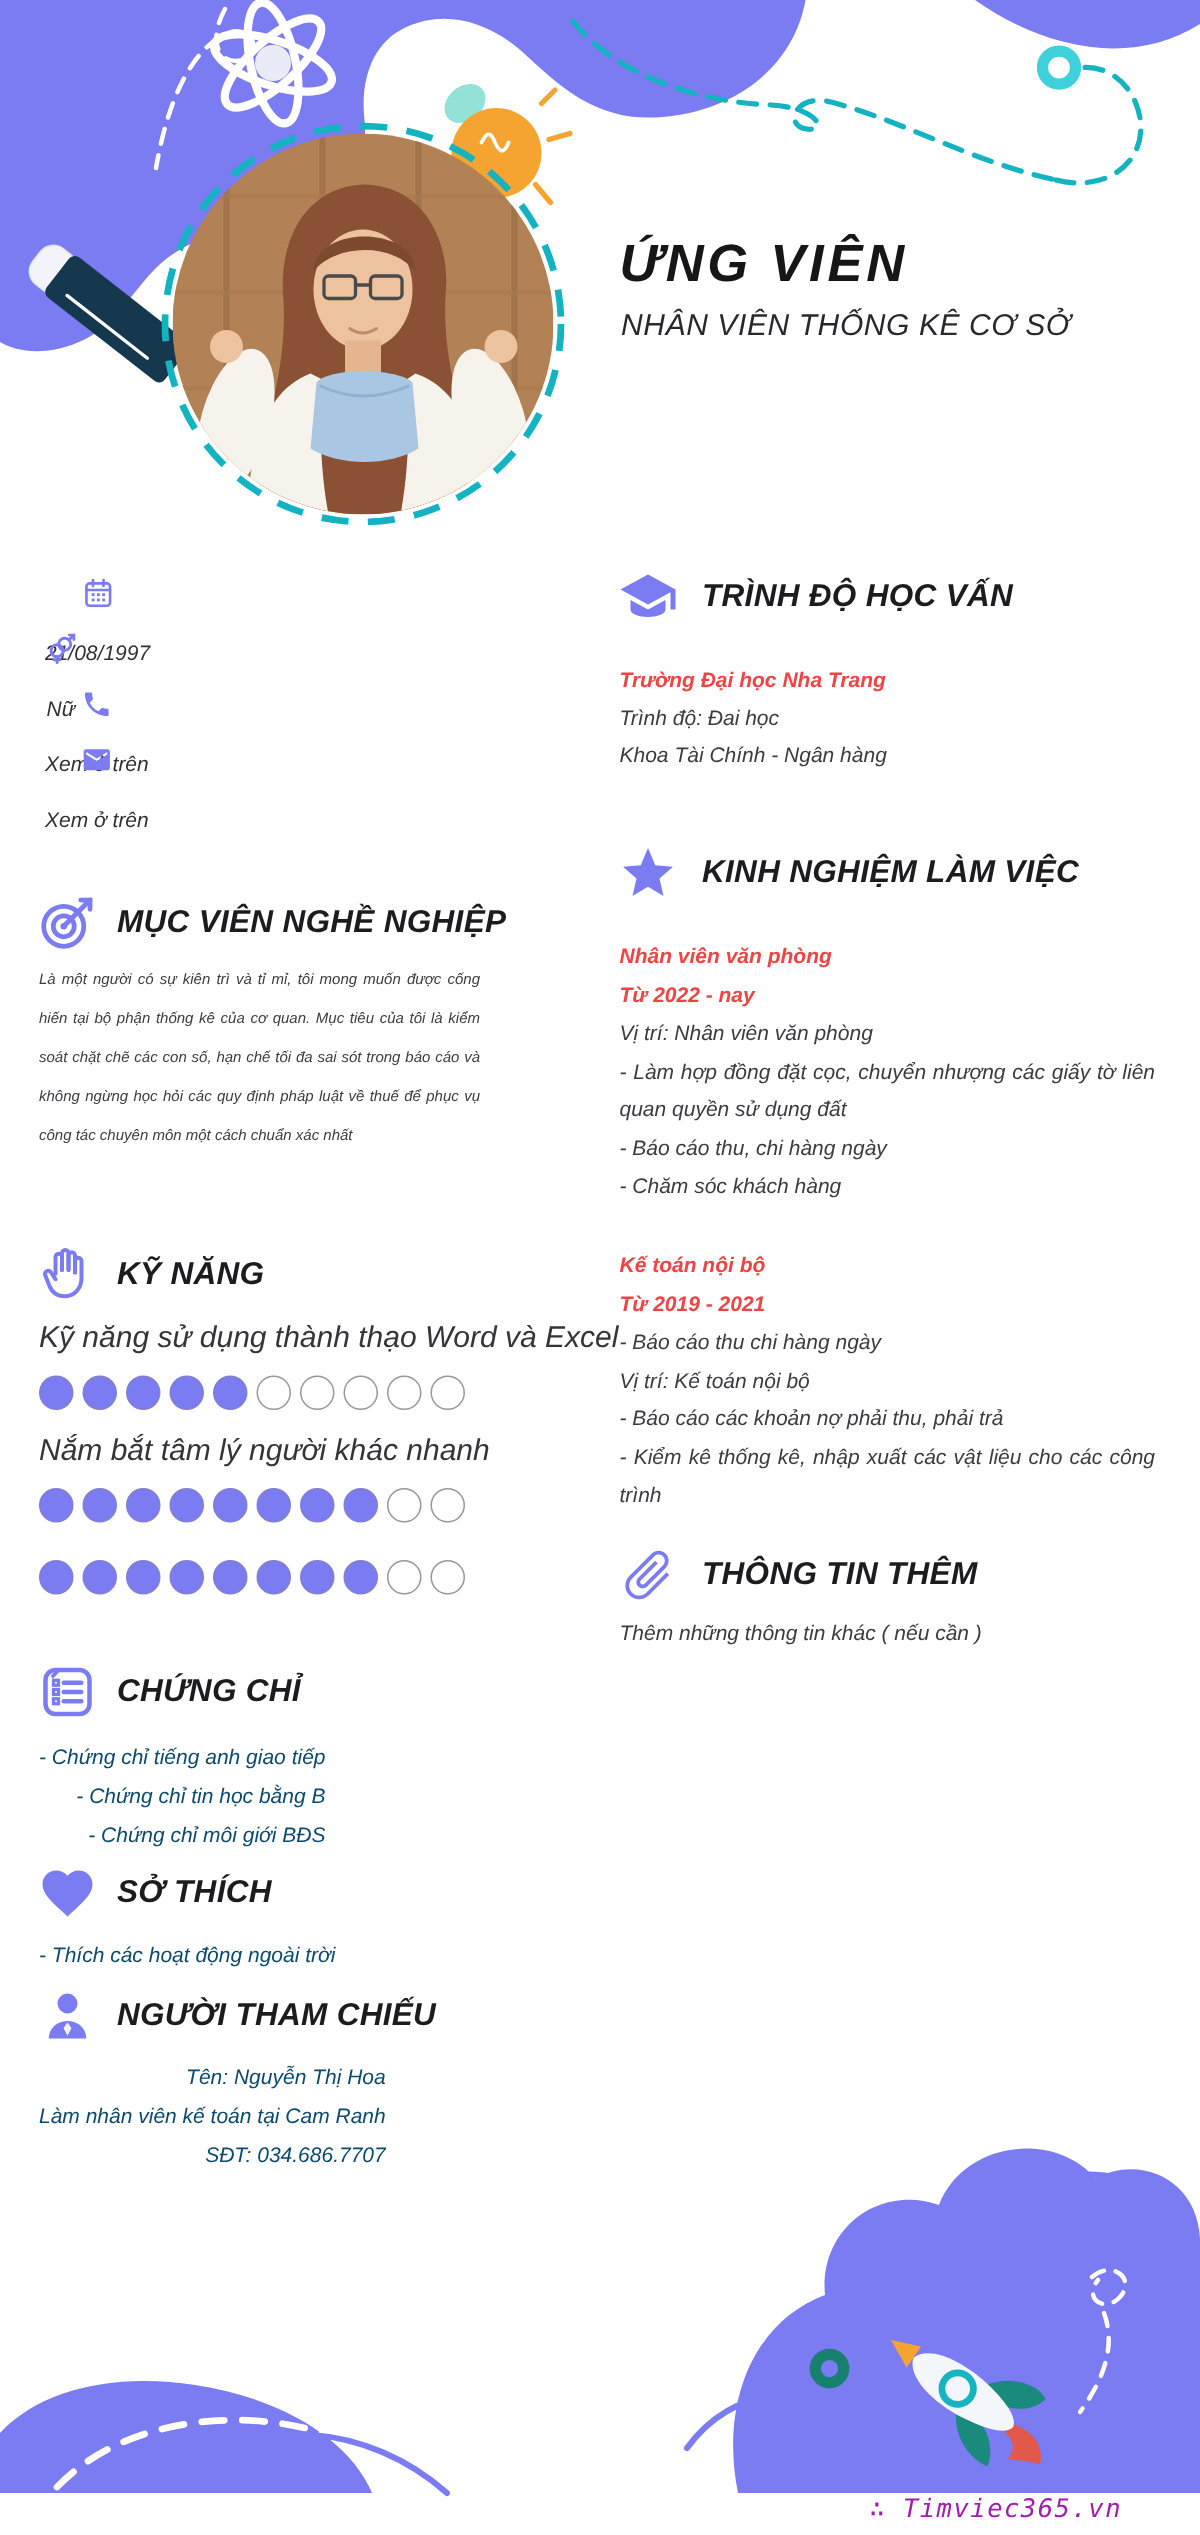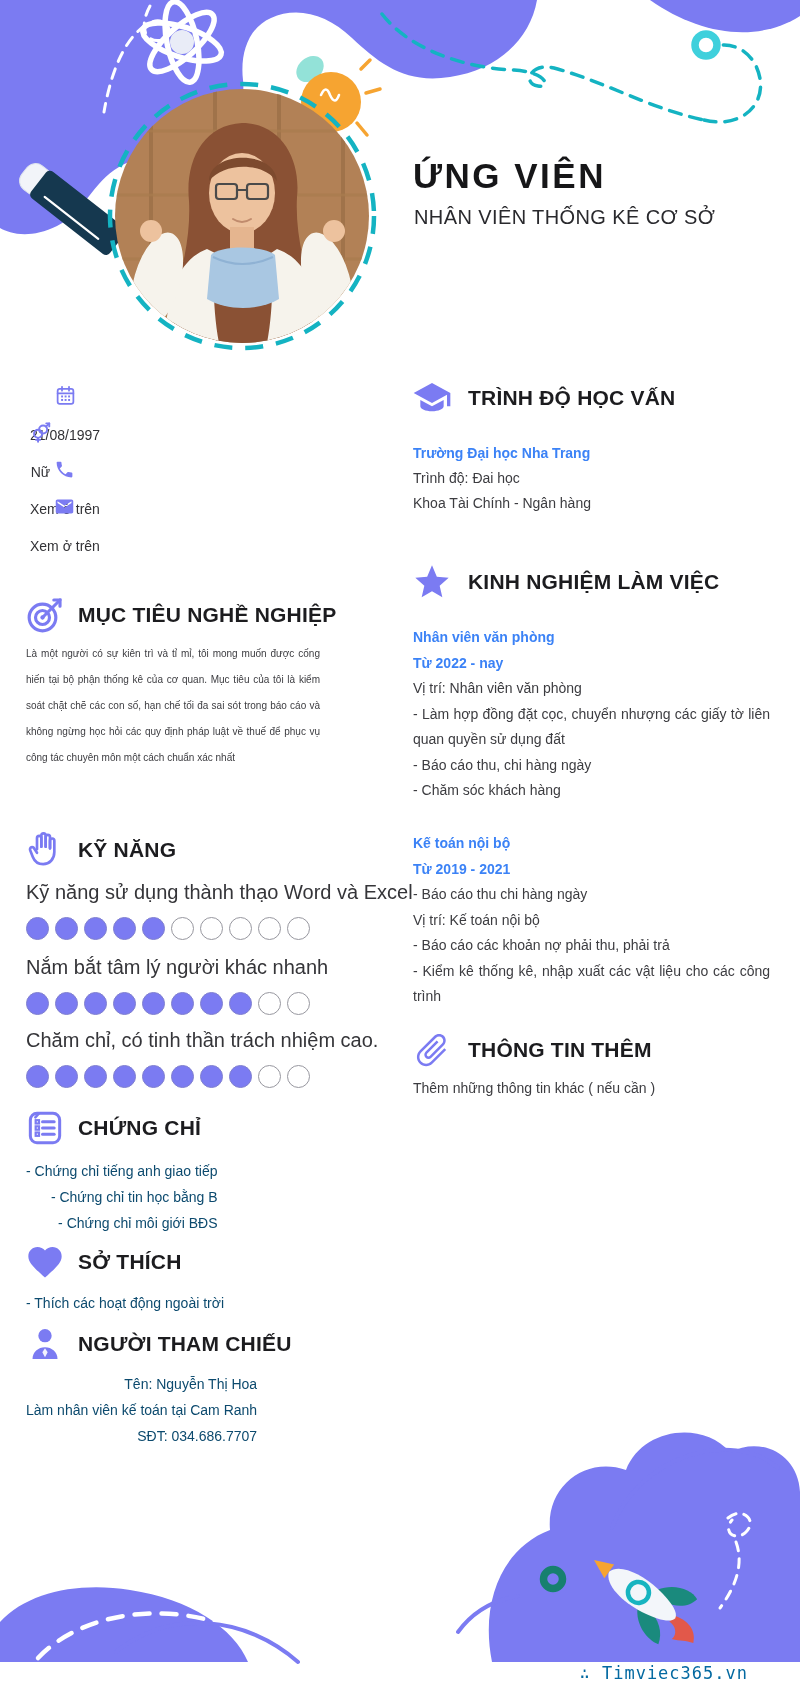--- a/index.html
+++ b/index.html
@@ -2,21 +2,21 @@
 <html lang="vi" style="--purple: #7b7bf2; --teal: #14b3c2; --teal-bright: #3fd0dc; --teal-dark: #1a8a7d; --mint: #93e2d8; --orange: #f6a431; --red: #e2584a; --navy: #15384f; --ink: #1c1c1f; --body: #3c3c40;"><head>
 <meta charset="utf-8">
 <style>
   :root{
     --purple:#7b7bf2; --teal:#14b3c2; --teal-bright:#3fd0dc; --teal-dark:#1a8a7d;
     --mint:#93e2d8; --orange:#f6a431; --red:#e2584a; --navy:#15384f;
     --ink:#1c1c1f; --body:#3c3c40;
   }
   html,body{margin:0;padding:0;background:#fff;}
   .page{position:relative;width:800px;height:1690px;background:#fff;overflow:hidden;
-        font-family:"Liberation Sans","DejaVu Sans",sans-serif;}
+        font-family:"Liberation Sans","DejaVu Sans",sans-serif;font-style:italic;}
   .abs{position:absolute;}
   svg{display:block;}
   
   .sec-h{position:absolute;display:flex;align-items:center;height:44px;}
   .sec-h.l{left:22px;gap:10px;}
   .sec-h.r{left:409px;gap:13px;}
   .icbox{width:46px;height:46px;flex:none;display:flex;align-items:center;justify-content:center;color:var(--purple);}
   .icbox svg{width:40px;height:40px;}
   .sec-h h2{margin:0;font-size:21px;font-weight:700;color:var(--ink);letter-spacing:.2px;white-space:nowrap;}
   
@@ -27,27 +27,27 @@
   .par{position:absolute;left:26px;top:641px;width:294px;font-size:10px;line-height:26px;
        color:var(--body);text-align:justify;}
   .skill{position:absolute;left:26px;width:294px;}
   .skill .lab{font-size:20px;line-height:25px;color:#353539;white-space:nowrap;}
   .dots{display:flex;gap:6px;margin-top:12px;}
   .dot{width:23px;height:23px;border-radius:50%;border:1.5px solid #97979f;background:#fff;box-sizing:border-box;}
   .dot.filled{background:var(--purple);border-color:#8080cf;}
   .list{position:absolute;left:26px;font-size:14px;line-height:26px;color:#0c4a6e;text-align:right;}
   
   .rblock{position:absolute;left:413px;width:357px;font-size:14px;line-height:25px;color:var(--body);}
-  .rblock .b{font-weight:700;color:#3b82f6;}
+  .rblock .b{font-weight:700;color:#ef4444;}
   .job{text-align:justify;line-height:25.5px;}
   .title{position:absolute;left:413px;top:156px;font-size:35px;font-weight:700;color:#161618;
          letter-spacing:2.5px;margin:0;white-space:nowrap;}
   .subtitle{position:absolute;left:414px;top:206px;font-size:20px;color:#29292d;letter-spacing:.4px;white-space:nowrap;}
   .watermark{position:absolute;top:1663px;right:52px;font-family:"DejaVu Sans Mono","Liberation Mono",monospace;
-             font-size:17px;color:#0369a1;letter-spacing:1px;}
+             font-size:17px;color:#a21caf;letter-spacing:1px;}
 </style>
 </head>
 <body>
 
 <div class="page">
 
   <svg class="abs" style="left:0;top:0" width="800" height="345" viewBox="0 0 800 345">
     <path fill="var(--purple)" d="M0 0 L537 0 C530 40 497 70 450 77 C405 84 380 64 352 38 C327 14 297 6 271 18 C248 28 240 54 243 80 C246 106 231 128 203 140 C175 152 146 151 119 167 C93 182 84 212 57 226 C31 239 10 234 0 228 Z"></path>
     <path fill="var(--purple)" d="M650 0 L800 0 L800 16 C756 44 698 34 650 0 Z"></path>
 
@@ -180,21 +180,21 @@
   <div class="sec-h l" style="top:593px">
     <span class="icbox">
       <svg viewBox="0 0 24 24" fill="none" stroke="currentColor" stroke-width="1.9" stroke-linecap="round">
         <circle cx="10.5" cy="13.5" r="8"></circle>
           <circle cx="10.5" cy="13.5" r="4.2"></circle>
         <circle cx="10.5" cy="13.5" r="1.3" fill="currentColor" stroke="none"></circle>
         <line x1="10.5" y1="13.5" x2="21" y2="3"></line>
           <polyline points="17.3,3 21,3 21,6.7"></polyline>
       </svg>
       </span>
-    <h2>MỤC TIÊU NGHỀ NGHIỆP</h2>
+    <h2>MỤC VIÊN NGHỀ NGHIỆP</h2>
   </div>
   <div class="par">Là một người có sự kiên trì và tỉ mỉ, tôi mong muốn được cống hiến tại bộ phận thống kê của cơ quan. Mục tiêu của tôi là kiểm soát chặt chẽ các con số, hạn chế tối đa sai sót trong báo cáo và không ngừng học hỏi các quy định pháp luật về thuế để phục vụ công tác chuyên môn một cách chuẩn xác nhất</div>
 
   <div class="sec-h l" style="top:828px">
     <span class="icbox">
       <svg viewBox="0 0 24 24" fill="none" stroke="currentColor" stroke-width="1.6" stroke-linecap="round" stroke-linejoin="round">
         <path d="M7.2 11.5V4.8a1.3 1.3 0 0 1 2.6 0V10"></path>
         <path d="M9.8 10V3.3a1.3 1.3 0 0 1 2.6 0V10"></path>
         <path d="M12.4 10V4.2a1.3 1.3 0 0 1 2.6 0V11"></path>
         <path d="M15 11V6.4a1.3 1.3 0 0 1 2.6 0v6.8c0 4.3-2.9 7.3-6.7 7.3-3.2 0-5.1-1.5-6.2-4.3l-1.6-4.1a1.3 1.3 0 0 1 2.4-1l1.7 2.6"></path>
@@ -226,21 +226,20 @@
         <span class="dot filled"></span>
         <span class="dot filled"></span>
         <span class="dot filled"></span>
         <span class="dot filled"></span>
         <span class="dot filled"></span>
         <span class="dot"></span>
         <span class="dot"></span>
       </div>
   </div>
   <div class="skill" style="top:1028px">
-    <div class="lab">Chăm chỉ, có tinh thần trách nhiệm cao.</div>
     <div class="dots">
         <span class="dot filled"></span>
         <span class="dot filled"></span>
         <span class="dot filled"></span>
         <span class="dot filled"></span>
         <span class="dot filled"></span>
         <span class="dot filled"></span>
         <span class="dot filled"></span>
         <span class="dot filled"></span>
         <span class="dot"></span>

